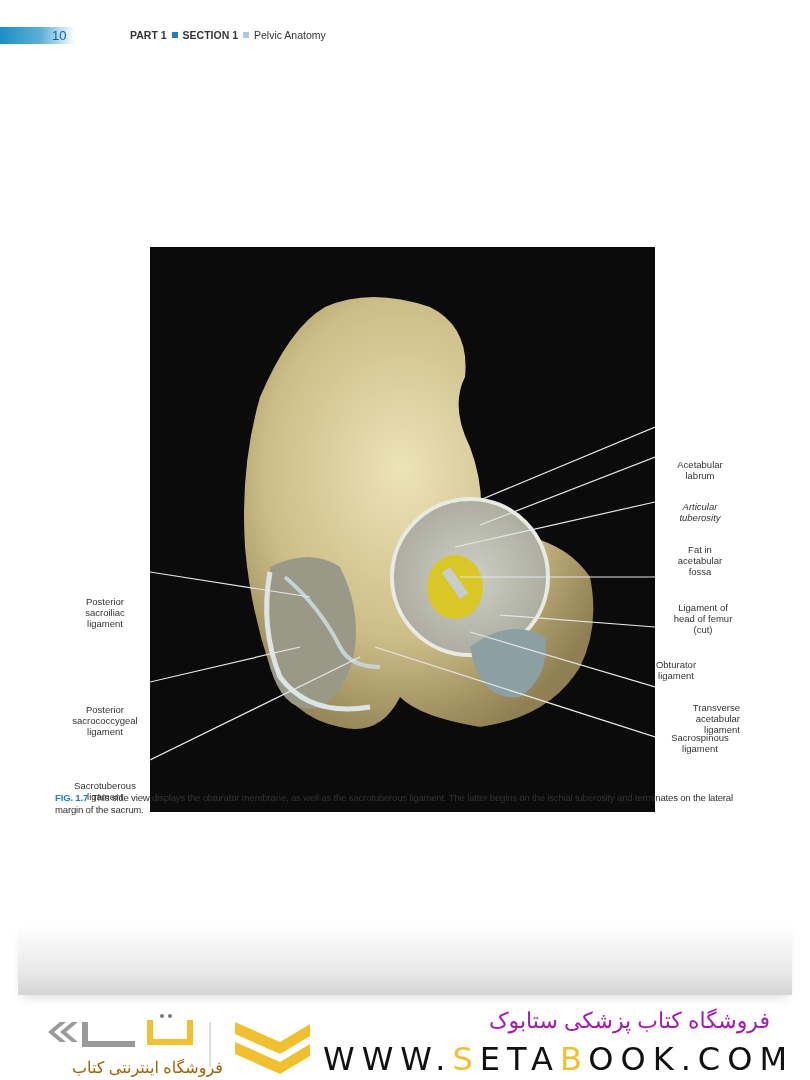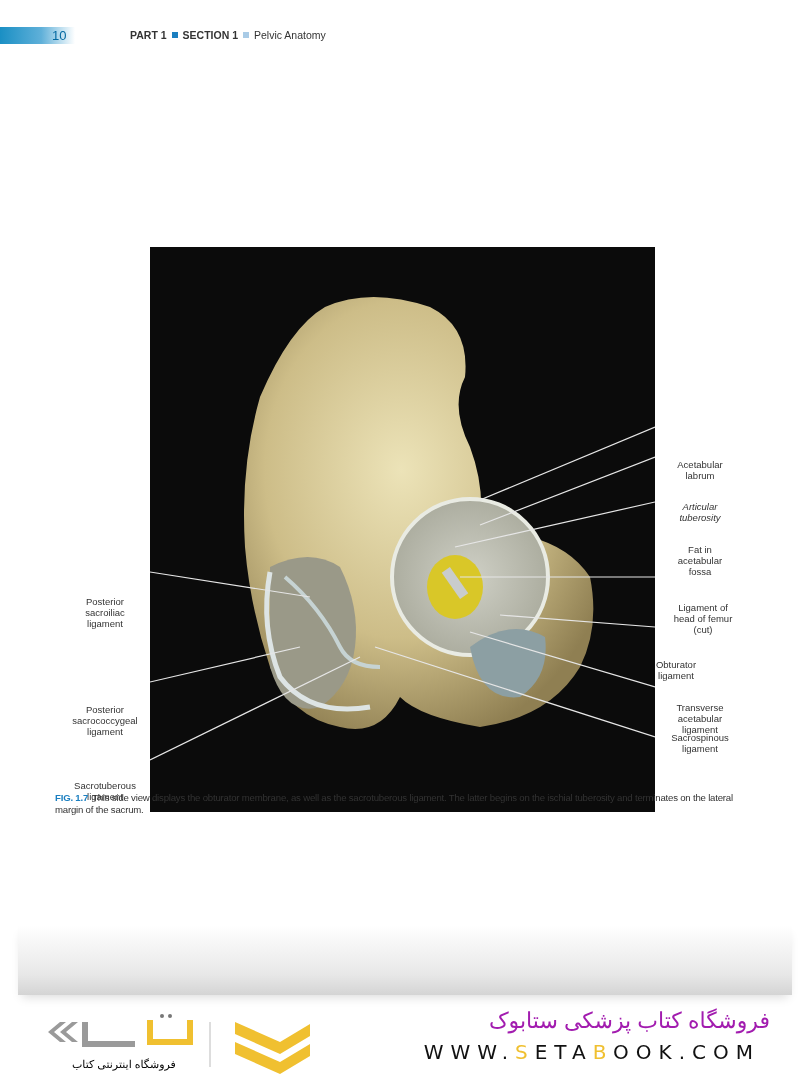--- a/index.html
+++ b/index.html
@@ -11,23 +11,23 @@
   .sq { display: inline-block; width: 6px; height: 6px; }
   .sq.dark { background: #1b7fc0; }
   .sq.light { background: #a9cbe6; }
   .figure { position: absolute; left: 150px; top: 247px; width: 505px; height: 565px; background: #0b0b0b; overflow: hidden; }
   .label { position: absolute; font-size: 9.5px; line-height: 11px; color: #333; text-align: center; margin-top: 36px; }
   .caption { position: absolute; left: 55px; top: 792px; width: 690px; font-family: "Liberation Sans Narrow", "Liberation Sans", sans-serif; font-size: 9.6px; line-height: 12px; color: #333; letter-spacing: -0.2px; }
   .caption .fig { color: #1b7fc0; font-weight: bold; margin-right: 4px; }
   .shade { position: absolute; left: 18px; top: 925px; width: 774px; height: 70px; background: linear-gradient(to bottom, #ffffff 0%, #e8e8e8 70%, #d4d4d4 100%); box-shadow: 0 6px 10px -4px rgba(0,0,0,0.15); }
   .logo { position: absolute; left: 40px; top: 1012px; width: 290px; height: 68px; }
   .fa-title { position: absolute; right: 40px; top: 1008px; font-size: 22px; color: #a21caf; direction: rtl; }
-  .url { position: absolute; right: 50px; top: 1040px; font-size: 20px; letter-spacing: 7px; color: #111; font-family: "DejaVu Sans", sans-serif; }
+  .url { position: absolute; right: 16px; top: 1040px; font-size: 32px; letter-spacing: 7px; color: #111; font-family: "DejaVu Sans", sans-serif; }
   .url .y { color: #f0c030; }
-  .logo-sub { position: absolute; left: 72px; top: 1058px; font-size: 11px; color: #000000; direction: rtl; }
+  .logo-sub { position: absolute; left: 72px; top: 1058px; font-size: 16px; color: #a16207; direction: rtl; }
 </style>
 </head>
 <body>
 
 <div class="header-bar"></div>
 <div class="page-num">10</div>
 <div class="running-head">
   <span class="bold">PART 1</span>
   <span class="sq dark"></span>
   <span class="bold">SECTION 1</span>
@@ -85,21 +85,21 @@
 </div>
 <div class="label" style="left:660px;top:508px;width:80px;">
   <span>Fat in</span><br><span>acetabular</span><br><span>fossa</span>
 </div>
 <div class="label" style="left:658px;top:566px;width:90px;">
   <span>Ligament of</span><br><span>head of femur</span><br><span>(cut)</span>
 </div>
 <div class="label" style="left:636px;top:623px;width:80px;">
   <span>Obturator</span><br><span>ligament</span>
 </div>
-<div class="label" style="left:660px;top:666px;width:80px;">
+<div class="label" style="left:660px;top:666px;width:80px;text-align:right;">
   <span>Transverse</span><br><span>acetabular</span><br><span>ligament</span>
 </div>
 <div class="label" style="left:660px;top:696px;width:80px;">
   <span>Sacrospinous</span><br><span>ligament</span>
 </div>
 
 <div class="label" style="left:70px;top:560px;width:70px;">
   <span>Posterior</span><br><span>sacroiliac</span><br><span>ligament</span>
 </div>
 <div class="label" style="left:60px;top:668px;width:90px;">

